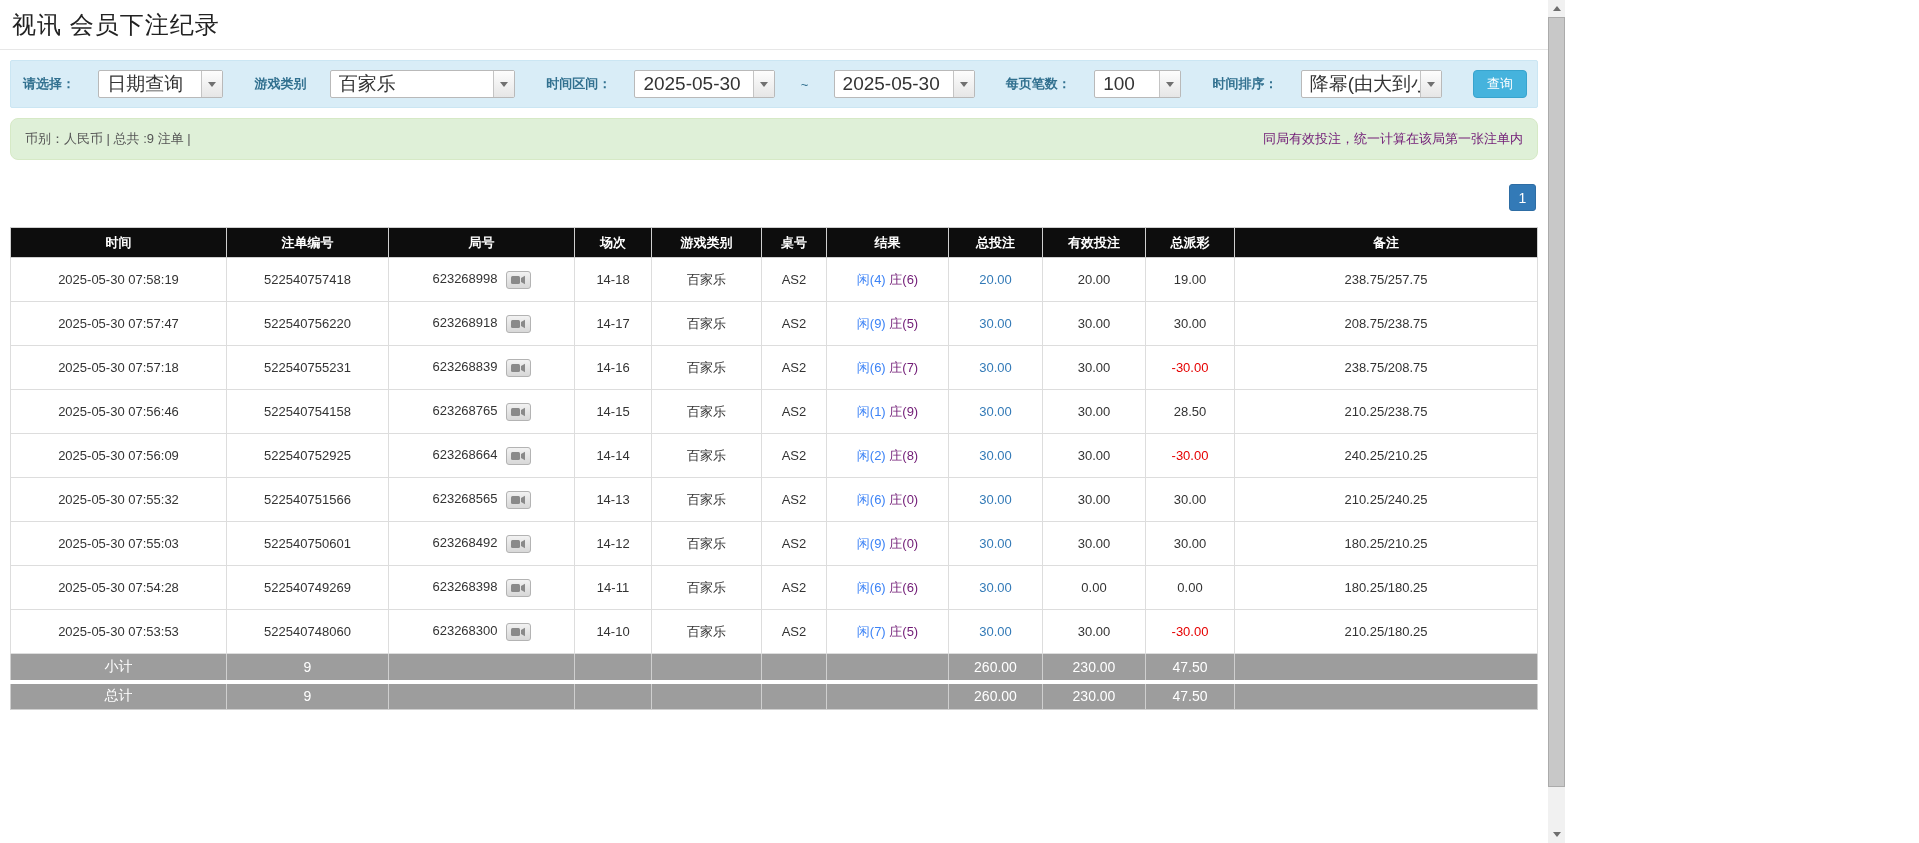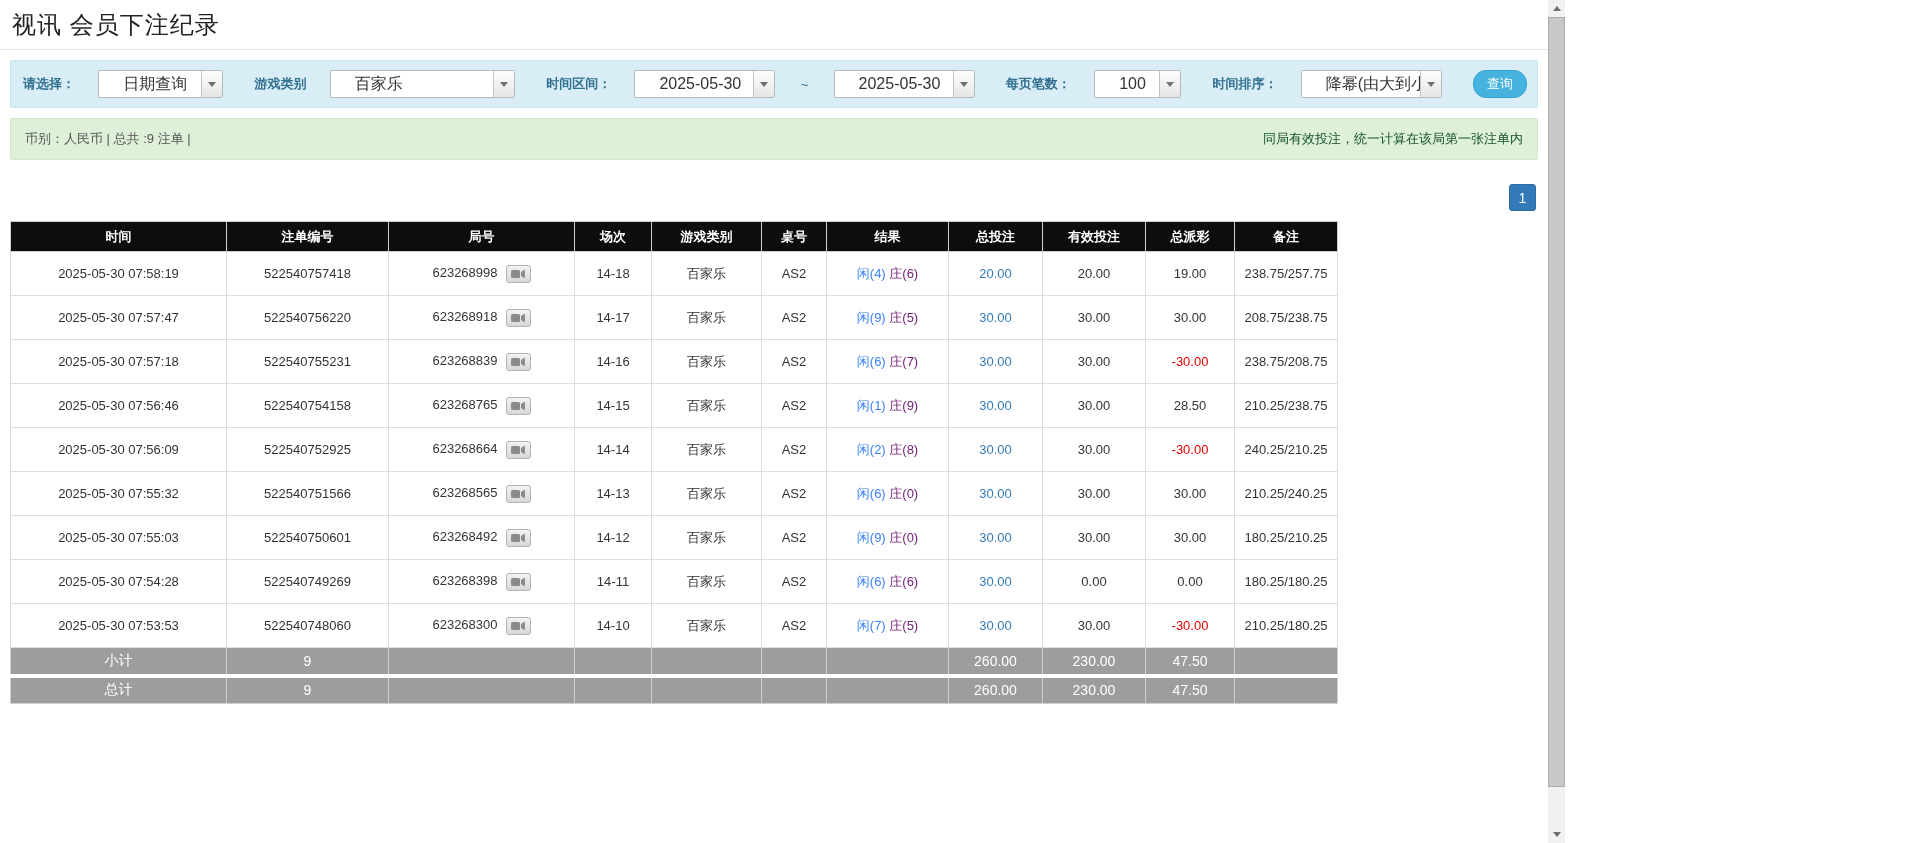--- a/index.html
+++ b/index.html
@@ -10,41 +10,41 @@
   
   .page-header { padding:9px 12px 8px; border-bottom:1px solid #e7e7e7; }
   .page-header h1 { font-size:24px; font-weight:500; color:#222; letter-spacing:1px; }
 
   
   .filter-bar { margin:10px 10px 0; background:#d9edf7; border:1px solid #cbe6f3;
     padding:9px 10px; display:flex; align-items:center; gap:6px; border-radius:2px;justify-content:space-between; }
   .flabel { color:#31708f; font-weight:bold; font-size:13px; white-space:nowrap; margin-left:8px; }
   .flabel:first-child { margin-left:2px; }
   .combo { display:inline-flex; height:28px; background:#fff; border:1px solid #b9b9b9; border-radius:2px; }
-  .combo .val { padding:0 24px; line-height:26px; font-size:16px; color:#333; overflow:hidden; white-space:nowrap; }
+  .combo .val { padding:0 8px; line-height:26px; font-size:19px; color:#333; overflow:hidden; white-space:nowrap; }
   .combo .arrow { width:21px; border-left:1px solid #c4c4c4; background:linear-gradient(#fdfdfd,#e6e6e6);
     display:flex; align-items:center; justify-content:center; }
   .caret-down { width:0; height:0; border-left:4px solid transparent; border-right:4px solid transparent; border-top:5px solid #707070; }
   .tilde { color:#31708f; font-size:13px; padding:0 2px; }
   .btn-search { height:28px; padding:0 13px; margin-left:8px; background:#45b3dd; border:1px solid #38a4ce;
-    color:#fff; font-size:13px; border-radius:13px; cursor:pointer; }
+    color:#fff; font-size:13px; border-radius:4px; cursor:pointer; }
 
   
   .summary-bar { margin:10px 10px 0; background:#dff0d8; border:1px solid #d6e9c6; padding:11px 14px;
-    display:flex; justify-content:space-between; align-items:center; border-radius:2px; }
+    display:flex; justify-content:space-between; align-items:center; border-radius:8px; }
   .summary-left { color:#555; font-size:13px; }
-  .summary-right { color:#14532d; font-size:13px; }
+  .summary-right { color:#701a75; font-size:13px; }
 
   
   .pagination { margin:24px 12px 8px; text-align:right; }
   .page-btn { display:inline-flex; width:27px; height:27px; align-items:center; justify-content:center;
     background:#337ab7; color:#fff; font-size:14px; border:1px solid #2e6da4; border-radius:3px; cursor:pointer; }
 
   
-  table { border-collapse:collapse; width:1328px; margin:10px 10px 0; font-size:13px; table-layout:fixed;padding-left:31px; }
+  table { border-collapse:collapse; width:1528px; margin:16px 10px 0; font-size:13px; table-layout:fixed;padding-left:31px; }
   th { background:#0d0d0d; color:#fff; font-weight:bold; border:1px solid #cfcfcf; height:30px; text-align:center; }
   tbody td { border:1px solid #ddd; height:44px; text-align:center; color:#333; background:#fff; }
   .player { color:#3b82f6;text-align:right; }
   .banker { color:#701a75; }
   .link { color:#337ab7; text-decoration:none; cursor:pointer; }
   .neg { color:#e60000; }
   .video-btn { display:inline-flex; align-items:center; justify-content:center; width:25px; height:18px;
     margin-left:8px; vertical-align:middle; background:linear-gradient(#f2f2f2,#d8d8d8); border:1px solid #b3b3b3;
     border-radius:3px; cursor:pointer; }
   tfoot td { background:#9d9d9d; color:#fff; border:1px solid #cfcfcf; height:28px; text-align:center; font-size:14px; }

